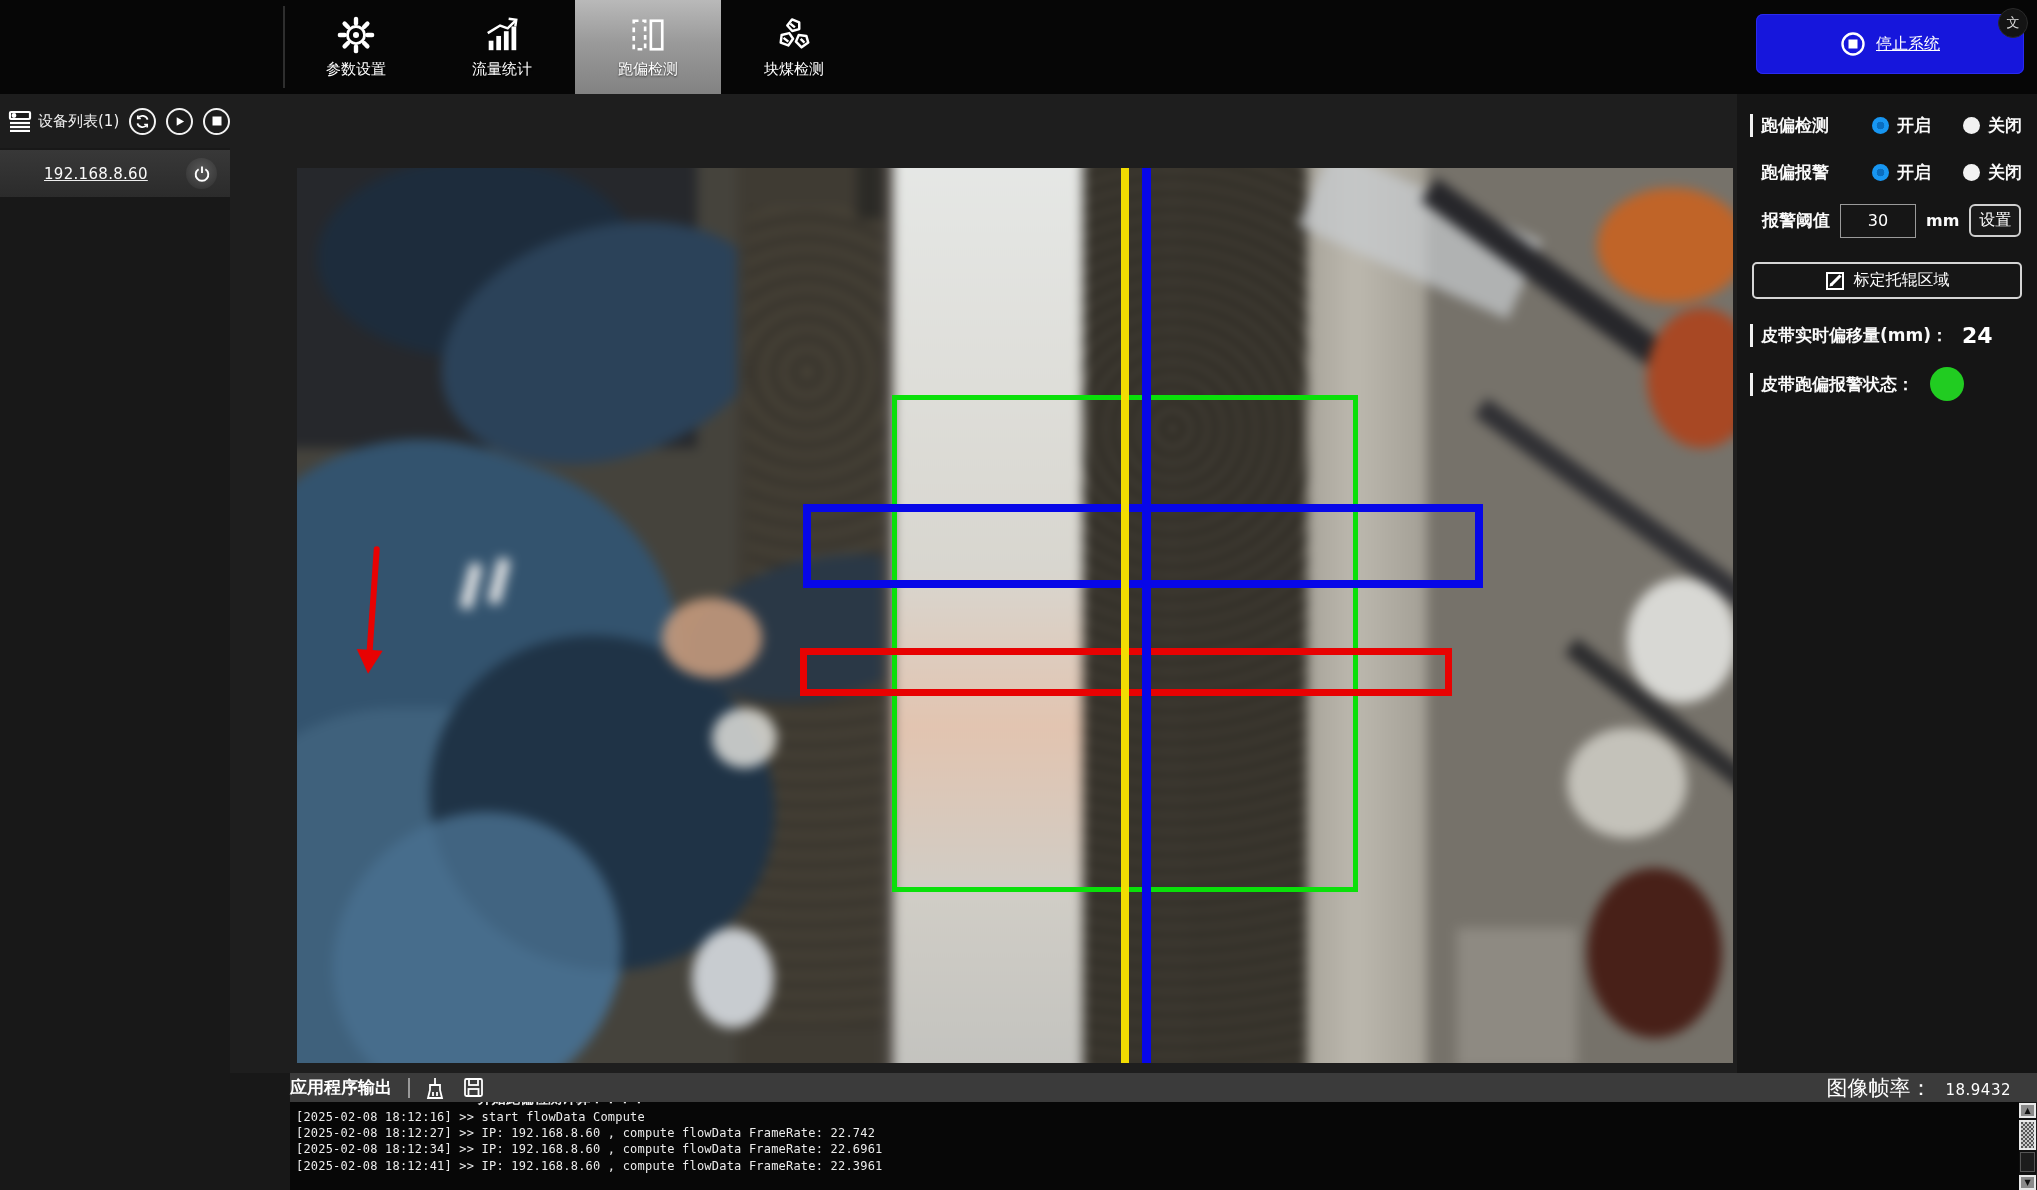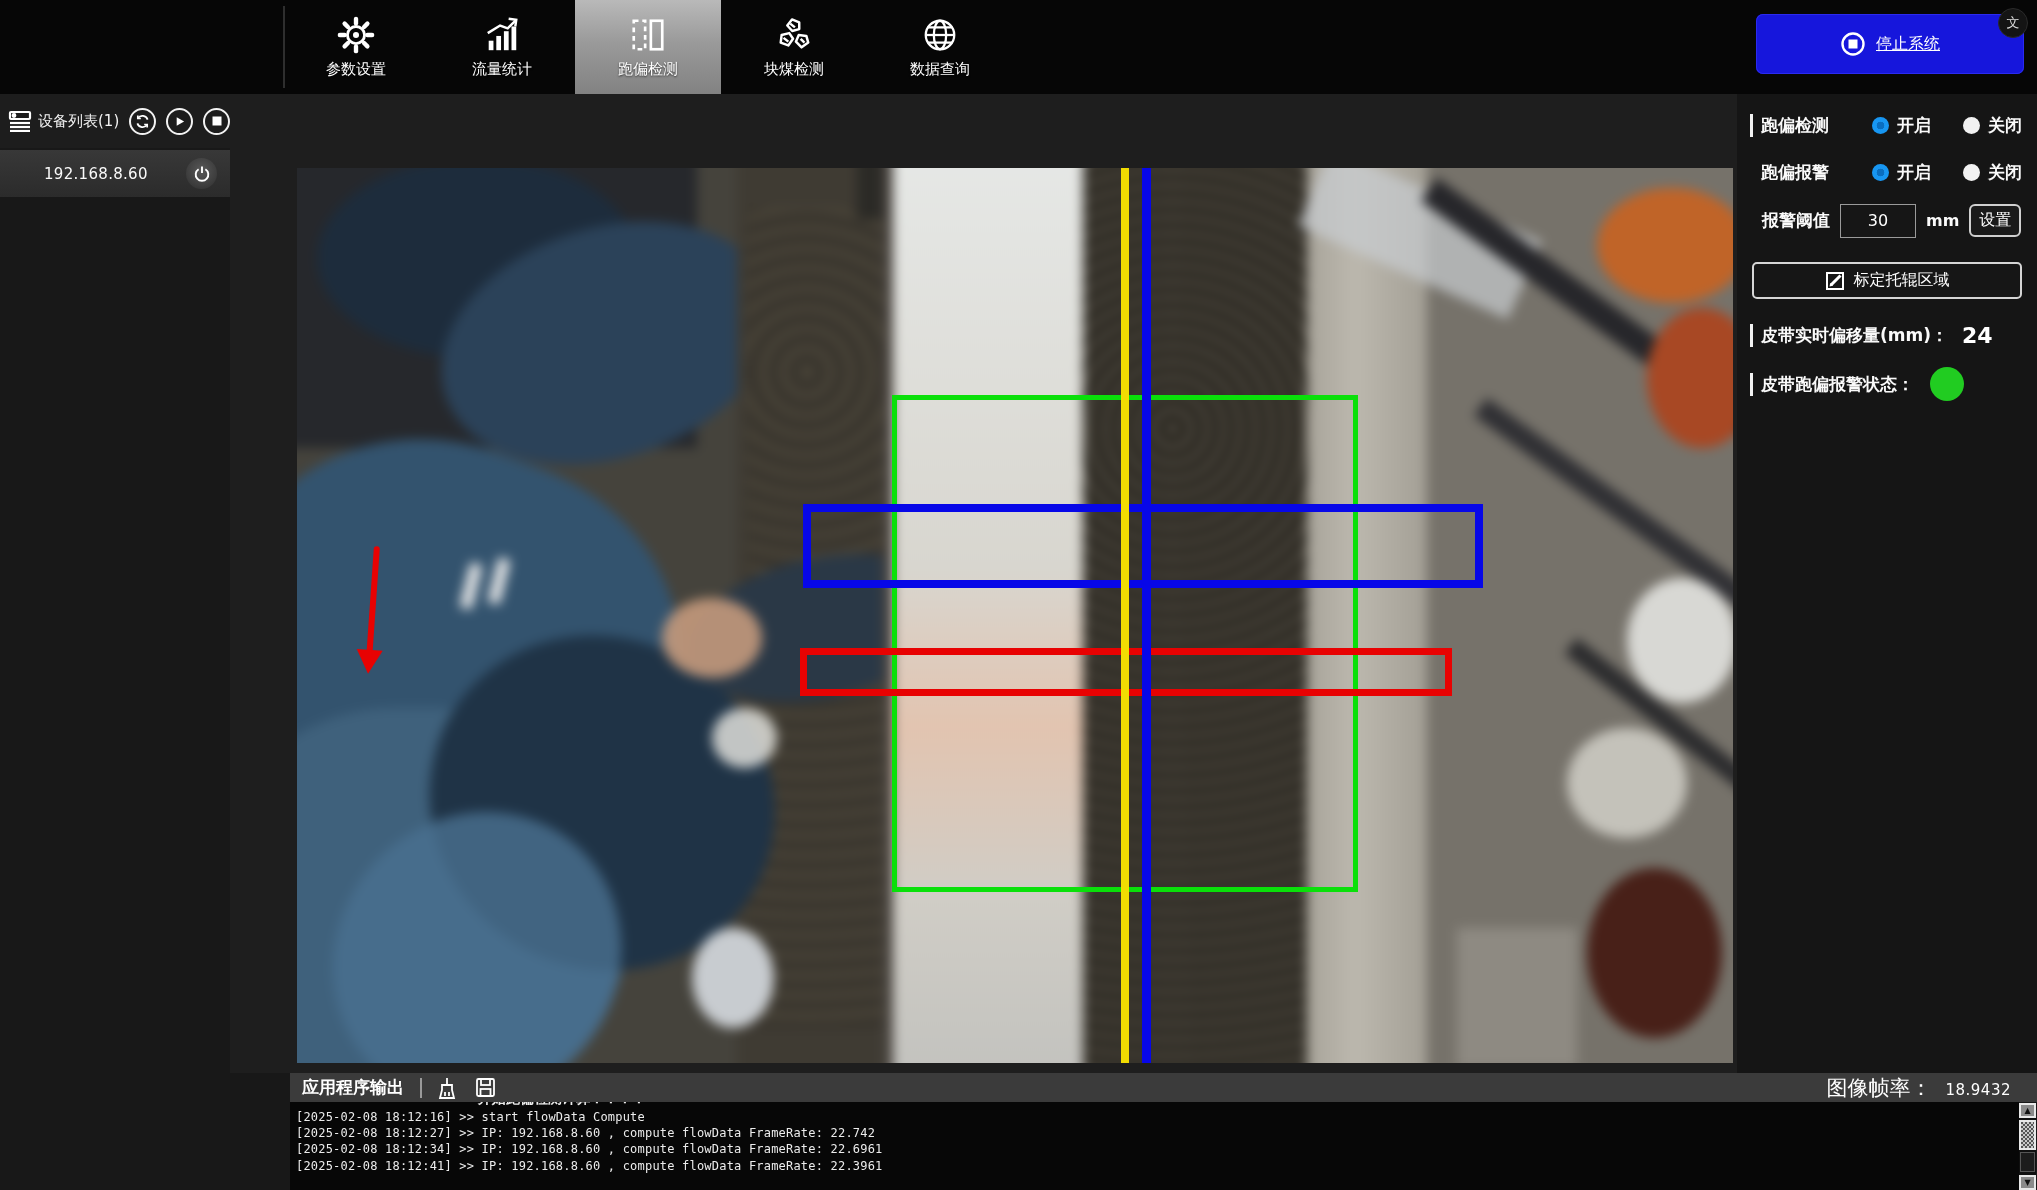--- a/index.html
+++ b/index.html
@@ -16,21 +16,21 @@
   .tool-item .tlabel{font-size:15px;color:#fff;text-shadow:0 1px 2px rgba(0,0,0,.7);white-space:nowrap;}
   .stop-btn{position:absolute;left:1756px;top:14px;width:268px;height:60px;background:#1616dc;border-radius:7px;display:flex;align-items:center;justify-content:center;gap:10px;cursor:pointer;box-shadow:0 0 0 1px #2a2af0 inset;}
   .stop-btn .slabel{font-size:16px;color:#fff;text-decoration:underline;}
   .translate-badge{position:absolute;left:1998px;top:8px;width:30px;height:30px;border-radius:50%;background:#141414;border:1px solid #2a2a2a;display:flex;align-items:center;justify-content:center;font-size:13px;color:#ddd;}
 
   
   .sidebar{position:absolute;left:0;top:94px;width:230px;height:1096px;background:#181818;}
   .sidebar-header{position:absolute;left:0;top:0;width:290px;height:54px;background:#1d1d1d;display:flex;align-items:center;}
   .sidebar-title{font-size:15px;color:#f2f2f2;margin-left:6px;white-space:nowrap;}
   .sb-circle{width:27px;height:27px;border:2px solid #f2f2f2;border-radius:50%;display:flex;align-items:center;justify-content:center;margin-left:10px;cursor:pointer;flex:none;}
-  .device-row{position:absolute;left:0;top:56px;width:230px;height:47px;background:linear-gradient(180deg,#383838,#2b2b2b);display:flex;align-items:center;cursor:pointer;}
+  .device-row{position:absolute;left:0;top:56px;width:230px;height:47px;background:linear-gradient(180deg,#383838,#2b2b2b);display:flex;align-items:center;cursor:pointer;text-decoration:underline;}
   .device-ip{font-size:15px;color:#fafafa;margin-left:44px;letter-spacing:.3px;}
   .power-btn{position:absolute;left:186px;top:8px;width:31px;height:31px;border-radius:50%;background:radial-gradient(circle at 50% 40%,#585858,#2e2e2e);display:flex;align-items:center;justify-content:center;cursor:pointer;}
 
   
   .main-bg{position:absolute;left:230px;top:94px;width:1807px;height:979px;background:#1e1e1e;}
   .right-bg{position:absolute;left:1737px;top:94px;width:300px;height:979px;background:#151515;}
 
   
   .tabs{position:absolute;left:884px;top:111px;height:38px;display:flex;align-items:center;}
   .tab-active{min-width:82px;height:38px;background:linear-gradient(180deg,#a0a0a0,#6e6e6e);border:1px solid #555;display:flex;align-items:center;justify-content:center;font-size:16px;color:#fff;text-shadow:0 1px 2px #333;cursor:pointer;padding:0 10px;}
@@ -102,21 +102,21 @@
   .rp-input{width:76px;height:34px;background:#161616;border:1px solid #9a9a9a;color:#fff;font-size:16px;text-align:center;font-family:"DejaVu Sans",sans-serif;}
   .rp-unit{font-size:16px;font-weight:bold;color:#fafafa;}
   .rp-setbtn{width:52px;height:33px;border:2px solid #cfcfcf;border-radius:6px;background:#1a1a1a;color:#fff;font-size:16px;display:flex;align-items:center;justify-content:center;cursor:pointer;}
   .rp-calib{position:absolute;left:1752px;top:262px;width:270px;height:37px;border:2px solid #d5d5d5;border-radius:5px;background:#161616;display:flex;align-items:center;justify-content:center;gap:9px;cursor:pointer;}
   .rp-calib span{font-size:16px;color:#fff;}
   .rp-value{font-size:22px;font-weight:bold;color:#fff;margin-left:14px;}
   .status-dot{width:34px;height:34px;border-radius:50%;margin-left:16px;}
 
   
   .status-bar{position:absolute;left:290px;top:1073px;width:1747px;height:29px;background:#3b3b3b;display:flex;align-items:center;}
-  .out-label{font-size:17px;font-weight:bold;color:#fff;margin-left:12px;white-space:nowrap;}
+  .out-label{font-size:17px;font-weight:bold;color:#fff;white-space:nowrap;}
   .sb-sep{width:2px;height:20px;background:#9a9a9a;margin:0 12px 0 16px;}
   .sb-icon{width:26px;height:24px;display:flex;align-items:center;justify-content:center;margin-right:12px;cursor:pointer;}
   .fr-wrap{margin-left:auto;margin-right:26px;display:flex;align-items:baseline;gap:14px;}
   .fr-label{font-size:21px;color:#fff;}
   .fr-value{font-size:15px;color:#fff;letter-spacing:.5px;}
   .log{position:absolute;left:290px;top:1102px;width:1729px;height:88px;background:#070707;overflow:hidden;font-family:"DejaVu Sans Mono","Liberation Mono",monospace;color:#ececec;}
   .log-partial{height:7px;overflow:hidden;position:relative;}
   .log-partial span{position:absolute;left:188px;top:-12px;font-size:14px;font-weight:bold;font-family:"DejaVu Sans",sans-serif;}
   .log-line{font-size:12px;line-height:16.2px;white-space:pre;padding-left:6px;letter-spacing:.2px;}
   .log-scroll{position:absolute;left:2019px;top:1103px;width:17px;height:87px;background:#101010;}
@@ -197,34 +197,20 @@
               <polygon points="25,20 33,21 35,28 28,33 22,27"></polygon>
               <line x1="16" y1="8" x2="21" y2="12"></line>
               <line x1="9" y1="23" x2="14" y2="27"></line>
               <line x1="27" y1="24" x2="31" y2="28"></line>
             </g>
           </svg>
       </span>
       <span class="tlabel">块煤检测</span>
     </div>
 
-    <div class="tool-item" style="left:867px">
-      <span class="ticon">
-        <svg width="38" height="38" viewBox="0 0 40 40">
-            <g stroke="#fff" stroke-width="2.4" fill="none">
-              <circle cx="20" cy="20" r="15"></circle>
-              <ellipse cx="20" cy="20" rx="6.5" ry="15"></ellipse>
-              <line x1="5" y1="20" x2="35" y2="20"></line>
-              <line x1="7" y1="12" x2="33" y2="12"></line>
-              <line x1="7" y1="28" x2="33" y2="28"></line>
-            </g>
-          </svg>
-      </span>
-      <span class="tlabel">数据查询</span>
-    </div>
 
     <div class="stop-btn">
       <span>
         <svg width="26" height="26" viewBox="0 0 26 26">
             <circle cx="13" cy="13" r="10.5" stroke="#fff" stroke-width="2.4" fill="none"></circle>
             <rect x="8.5" y="8.5" width="9" height="9" fill="#fff"></rect>
           </svg>
       </span>
       <span class="slabel">停止系统</span>
     </div>

